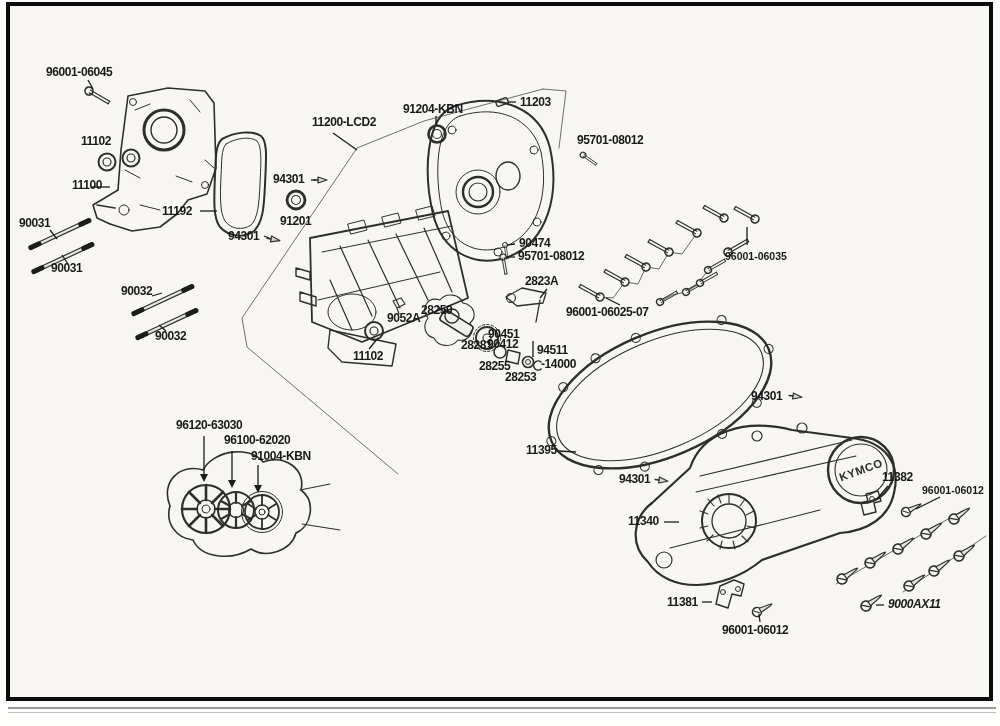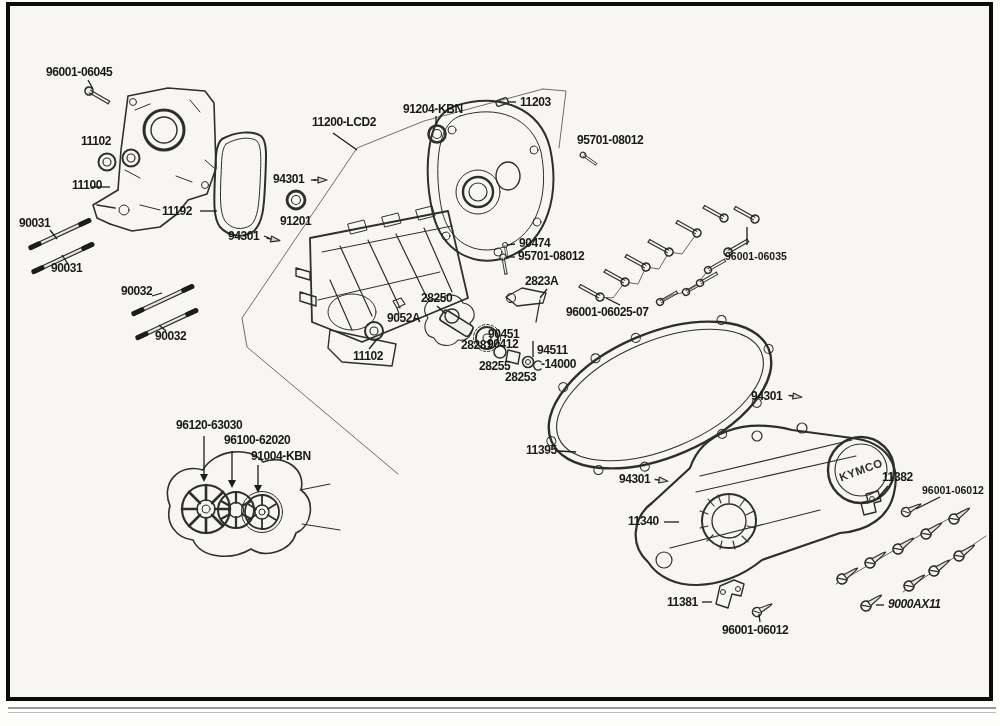--- a/index.html
+++ b/index.html
@@ -345,21 +345,21 @@
     <div class="lbl" style="left: 312px; top: 116px;">11200-LCD2</div>
     <div class="lbl" style="left: 403px; top: 103px;">91204-KBN</div>
     <div class="lbl" style="left: 520px; top: 96px;">11203</div>
     <div class="lbl" style="left: 577px; top: 134px;">95701-08012</div>
     <div class="lbl" style="left: 273px; top: 173px;">94301</div>
     <div class="lbl" style="left: 280px; top: 215px;">91201</div>
     <div class="lbl" style="left: 228px; top: 230px;">94301</div>
     <div class="lbl" style="left: 519px; top: 237px;">90474</div>
     <div class="lbl" style="left: 518px; top: 250px;">95701-08012</div>
     <div class="lbl" style="left: 525px; top: 275px;">2823A</div>
-    <div class="lbl" style="left: 421px; top: 292px;">28250</div>
+    <div class="lbl" style="left: 421px; top: 304px;">28250</div>
     <div class="lbl" style="left: 387px; top: 312px;">9052A</div>
     <div class="lbl" style="left: 487px; top: 310px; margin-top: 28px;">90412</div>
     <div class="lbl" style="left: 488px; top: 328px;">90451</div>
     <div class="lbl" style="left: 461px; top: 339px;">28281</div>
     <div class="lbl" style="left: 537px; top: 344px;">94511</div>
     <div class="lbl" style="left: 479px; top: 360px;">28255</div>
     <div class="lbl" style="left: 541px; top: 358px;">-14000</div>
     <div class="lbl" style="left: 505px; top: 371px;">28253</div>
     <div class="lbl" style="left: 353px; top: 350px;">11102</div>
     <div class="lbl" style="left: 566px; top: 306px;">96001-06025-07</div>

